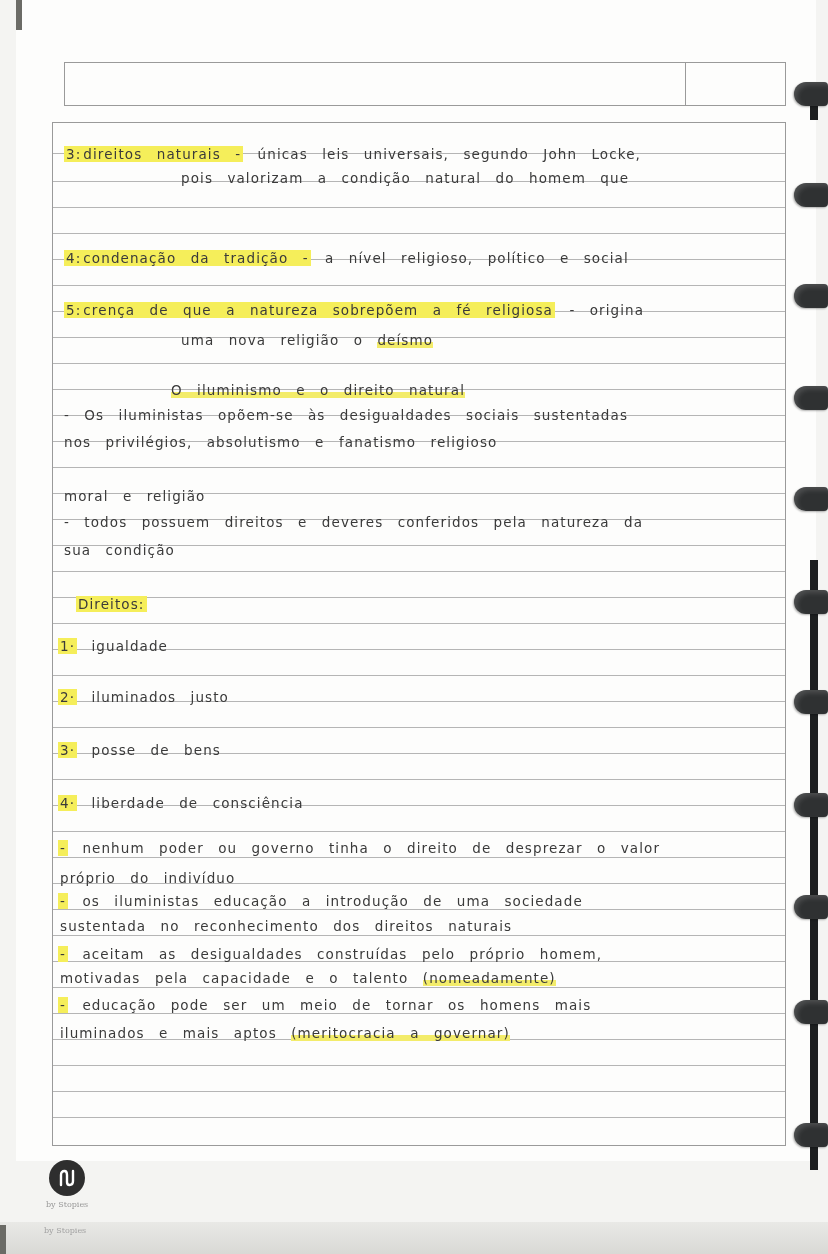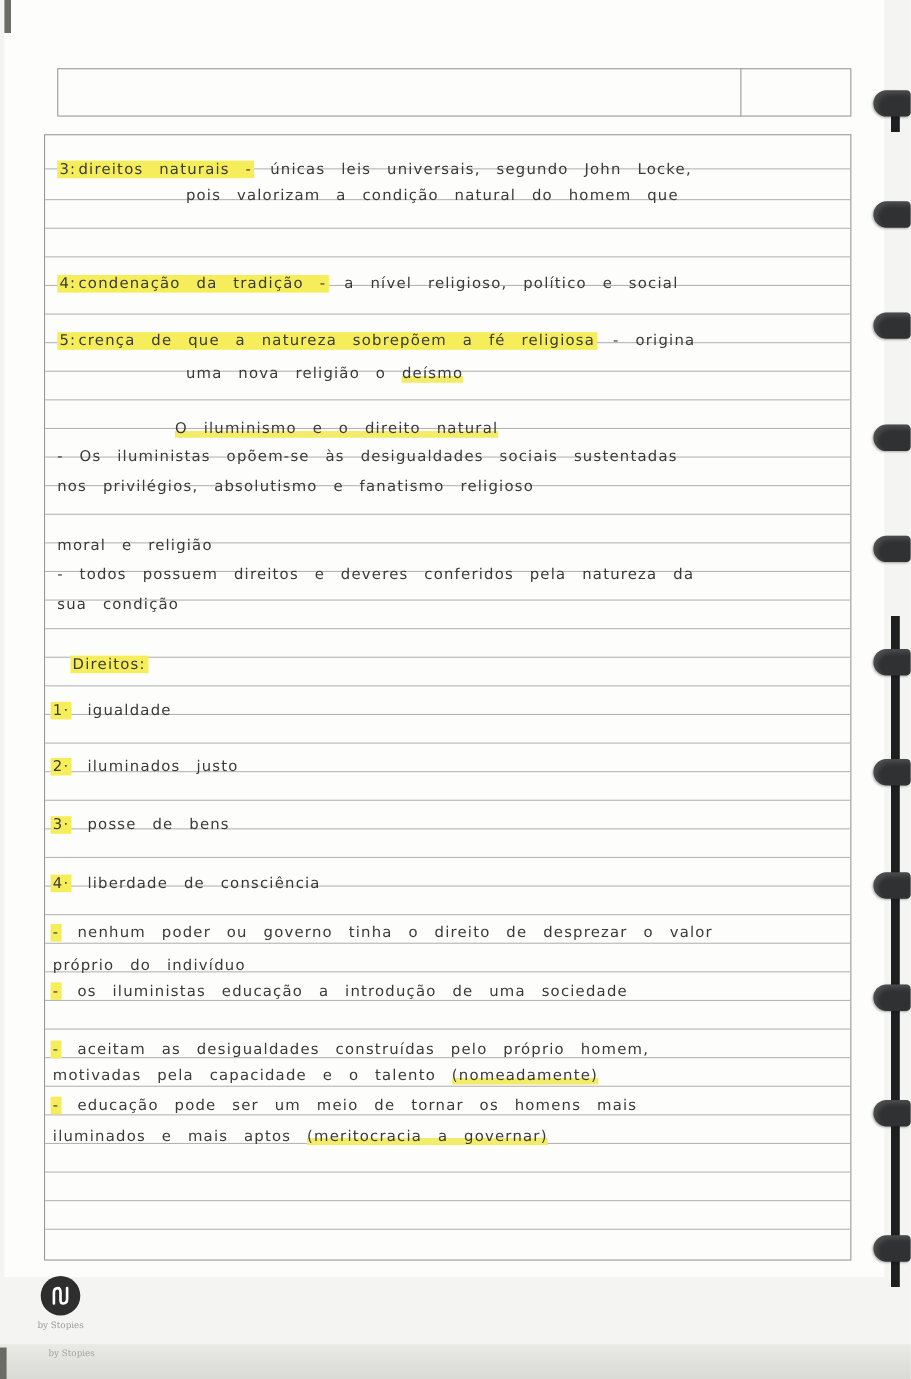--- a/index.html
+++ b/index.html
@@ -1,20 +1,20 @@
 <!DOCTYPE html>
 <html><head>
   <meta charset="utf-8">
   <style>
     * { box-sizing: border-box; margin: 0; padding: 0; }
     html, body { width: 828px; height: 1254px; overflow: hidden; background: #f4f4f2; }
     body { position: relative; font-family: "DejaVu Sans", sans-serif; }
 
     .page {
-      position: absolute; left: 4px; top: 0; width: 800px; height: 1161px;
+      position: absolute; left: 16px; top: 0; width: 800px; height: 1161px;
       background: #fdfdfc;
     }
     .left-edge {
       position: absolute; left: 0; top: 0; width: 6px; height: 30px; background: #6b6b66;
     }
     .left-edge-bottom {
       position: absolute; left: 0; top: 1225px; width: 6px; height: 29px; background: #6b6b66;
     }
     .bottom-shadow {
       position: absolute; left: 0; top: 1222px; width: 828px; height: 32px;
@@ -174,20 +174,21 @@
 
   <div class="hw" style="left:44px; top:840px;">
     <span class="hl">-</span>
     <span>nenhum poder ou governo tinha o direito de desprezar o valor</span>
   </div>
   <div class="hw" style="left:44px; top:870px;">próprio do indivíduo</div>
   <div class="hw" style="left:44px; top:893px;">
     <span class="hl">-</span>
     <span>os iluministas educação a introdução de uma sociedade</span>
   </div>
+  <div class="hw" style="left:44px; top:918px;">sustentada no reconhecimento dos direitos naturais</div>
   <div class="hw" style="left:44px; top:946px;">
     <span class="hl">-</span>
     <span>aceitam as desigualdades construídas pelo próprio homem,</span>
   </div>
   <div class="hw" style="left:44px; top:970px;">
     <span>motivadas pela capacidade e o talento</span>
     <span class="hl-under">(nomeadamente)</span>
   </div>
   <div class="hw" style="left:44px; top:997px;">
     <span class="hl">-</span>

